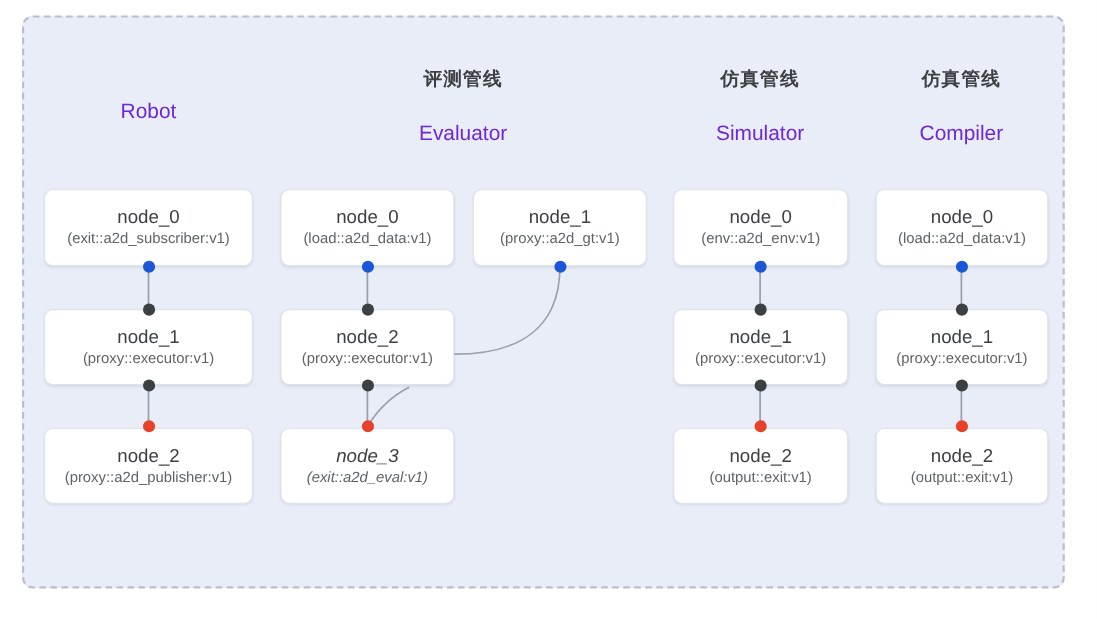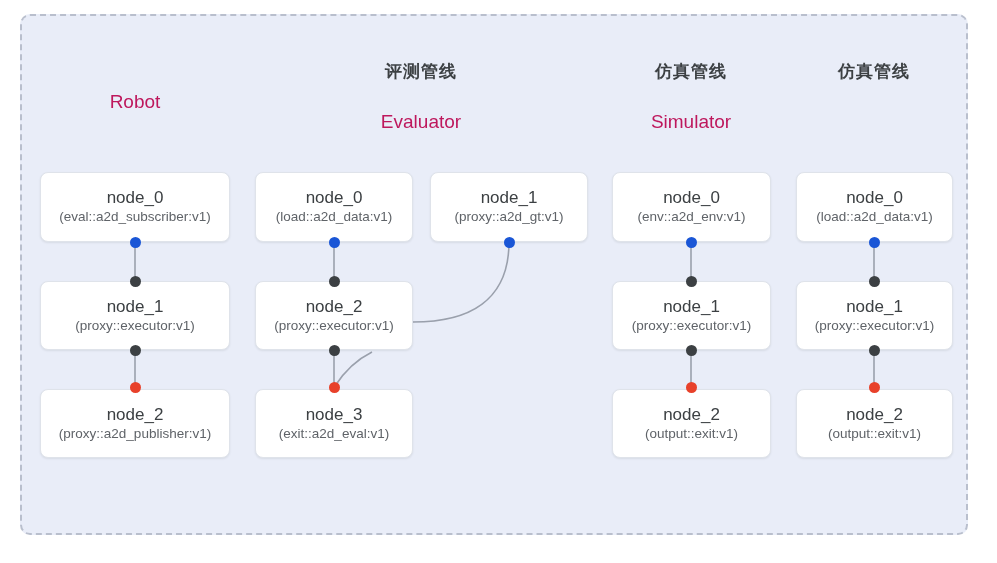--- a/index.html
+++ b/index.html
@@ -54,21 +54,21 @@
     font-size: 17px;
     font-weight: bold;
     color: #3c4043;
     letter-spacing: 1px;
     line-height: 20px;
     white-space: nowrap;
   }
   .col-head .en {
     font-size: 19px;
     font-weight: normal;
-    color: #be185d;
+    color: #6d28d9;
     line-height: 22px;
     white-space: nowrap;
     margin-top: 29px;
   }
 
   
   .node {
     position: absolute;
     box-sizing: border-box;
     background: #ffffff;
@@ -143,25 +143,26 @@
     <div class="en">Simulator</div>
   </div>
 
   <div class="col-head" style="left:341px; top:62px; width:160px;">
     <div class="zh">评测管线</div>
     <div class="en">Evaluator</div>
   </div>
 
   <div class="col-head" style="left:794px; top:62px; width:160px;">
     <div class="zh">仿真管线</div>
+    <div class="en">Compiler</div>
   </div>
 
   <div class="node" style="left:40px; top:172px; width:190px; height:70px;">
     <div class="nname">node_0</div>
-    <div class="nkind">(eval::a2d_subscriber:v1)</div>
+    <div class="nkind">(exit::a2d_subscriber:v1)</div>
   </div>
   <div class="node" style="left:40px; top:281px; width:190px; height:69px;">
     <div class="nname">node_1</div>
     <div class="nkind">(proxy::executor:v1)</div>
   </div>
   <div class="node" style="left:40px; top:389px; width:190px; height:69px;">
     <div class="nname">node_2</div>
     <div class="nkind">(proxy::a2d_publisher:v1)</div>
   </div>
   <div class="port blue" style="left:135px; top:242px;"></div>
@@ -170,21 +171,21 @@
   <div class="port red" style="left:135px; top:387px;"></div>
 
   <div class="node" style="left:255px; top:172px; width:158px; height:70px;">
     <div class="nname">node_0</div>
     <div class="nkind">(load::a2d_data:v1)</div>
   </div>
   <div class="node" style="left:255px; top:281px; width:158px; height:69px;">
     <div class="nname">node_2</div>
     <div class="nkind">(proxy::executor:v1)</div>
   </div>
-  <div class="node" style="left:255px; top:389px; width:158px; height:69px;">
+  <div class="node" style="left:255px; top:389px; width:158px; height:69px;font-style:italic;">
     <div class="nname">node_3</div>
     <div class="nkind">(exit::a2d_eval:v1)</div>
   </div>
   <div class="node" style="left:430px; top:172px; width:158px; height:70px;">
     <div class="nname">node_1</div>
     <div class="nkind">(proxy::a2d_gt:v1)</div>
   </div>
   <div class="port blue" style="left:334px; top:242px;"></div>
   <div class="port black" style="left:334px; top:281px;"></div>
   <div class="port black" style="left:334px; top:350px;"></div>

